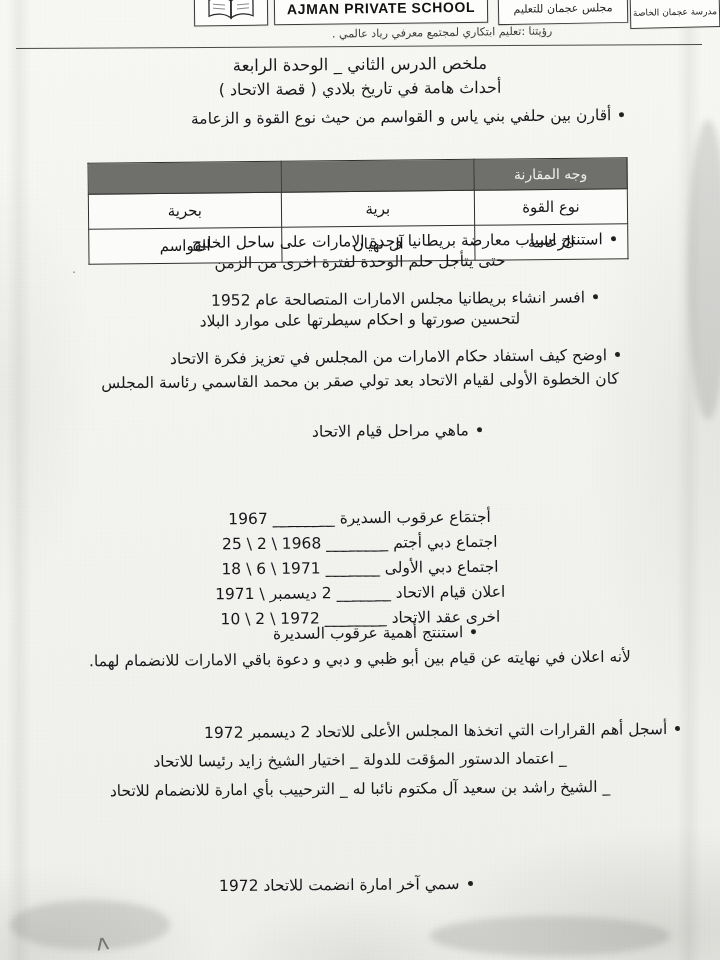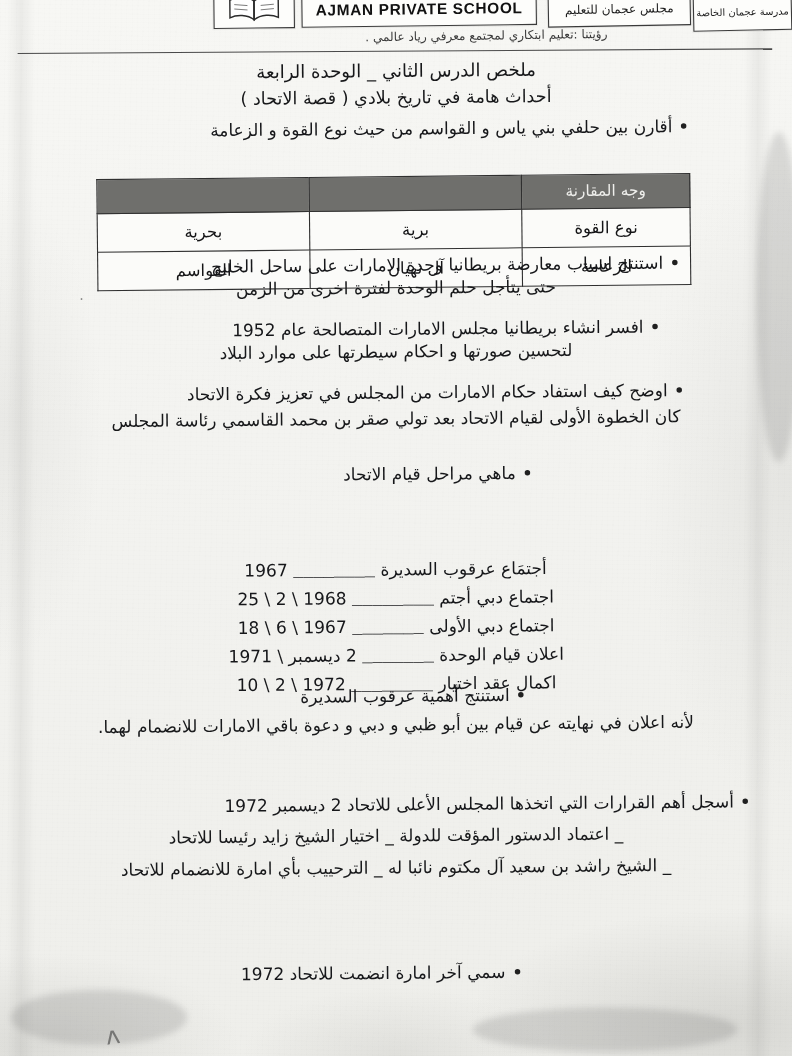--- a/index.html
+++ b/index.html
@@ -215,21 +215,21 @@
     left: 0;
     transform: rotate(-0.5deg);
   }
   .step {
     text-align: center;
     font-size: 15.5px;
     line-height: 1.62;
     color: #16171a;
     white-space: nowrap;
   }
-  .dash { letter-spacing: -1px; font-family: Liberation Mono, monospace; }
+  .dash { letter-spacing: -1px; }
 
   
   .mark {
     position: absolute;
     color: #2a2a2a;
     opacity: .55;
     font-size: 13px;
   }
   .smudge {
     position: absolute;
@@ -343,29 +343,29 @@
       <span>1967</span>
     </div>
     <div class="step">
       <span>اجتماع دبي أجتم</span>
       <span class="dash">________</span>
       <span>1968 \ 2 \ 25</span>
     </div>
     <div class="step">
       <span>اجتماع دبي الأولى</span>
       <span class="dash">_______</span>
-      <span>1967 \ 6 \ 18</span>
-    </div>
-    <div class="step">
-      <span>اعلان قيام الوحدة</span>
+      <span>1971 \ 6 \ 18</span>
+    </div>
+    <div class="step">
+      <span>اعلان قيام الاتحاد</span>
       <span class="dash">_______</span>
       <span>2 ديسمبر \ 1971</span>
     </div>
     <div class="step">
-      <span>اكمال عقد اختيار</span>
+      <span>اخرى عقد الاتحاد</span>
       <span class="dash">________</span>
       <span>1972 \ 2 \ 10</span>
     </div>
   </div>
 
   <div class="brow" style="top:570px; right:244px;">
     <span class="bullet"></span>
     <span class="btext">استنتج أهمية عرقوب السديرة</span>
   </div>
   <div class="line" style="top:596px; right:0; left:0; text-align:center; white-space:normal; padding:0 44px; line-height:1.52; transform:rotate(-0.5deg);">لأنه اعلان في نهايته عن قيام بين أبو ظبي و دبي و دعوة باقي الامارات للانضمام لهما.</div>

